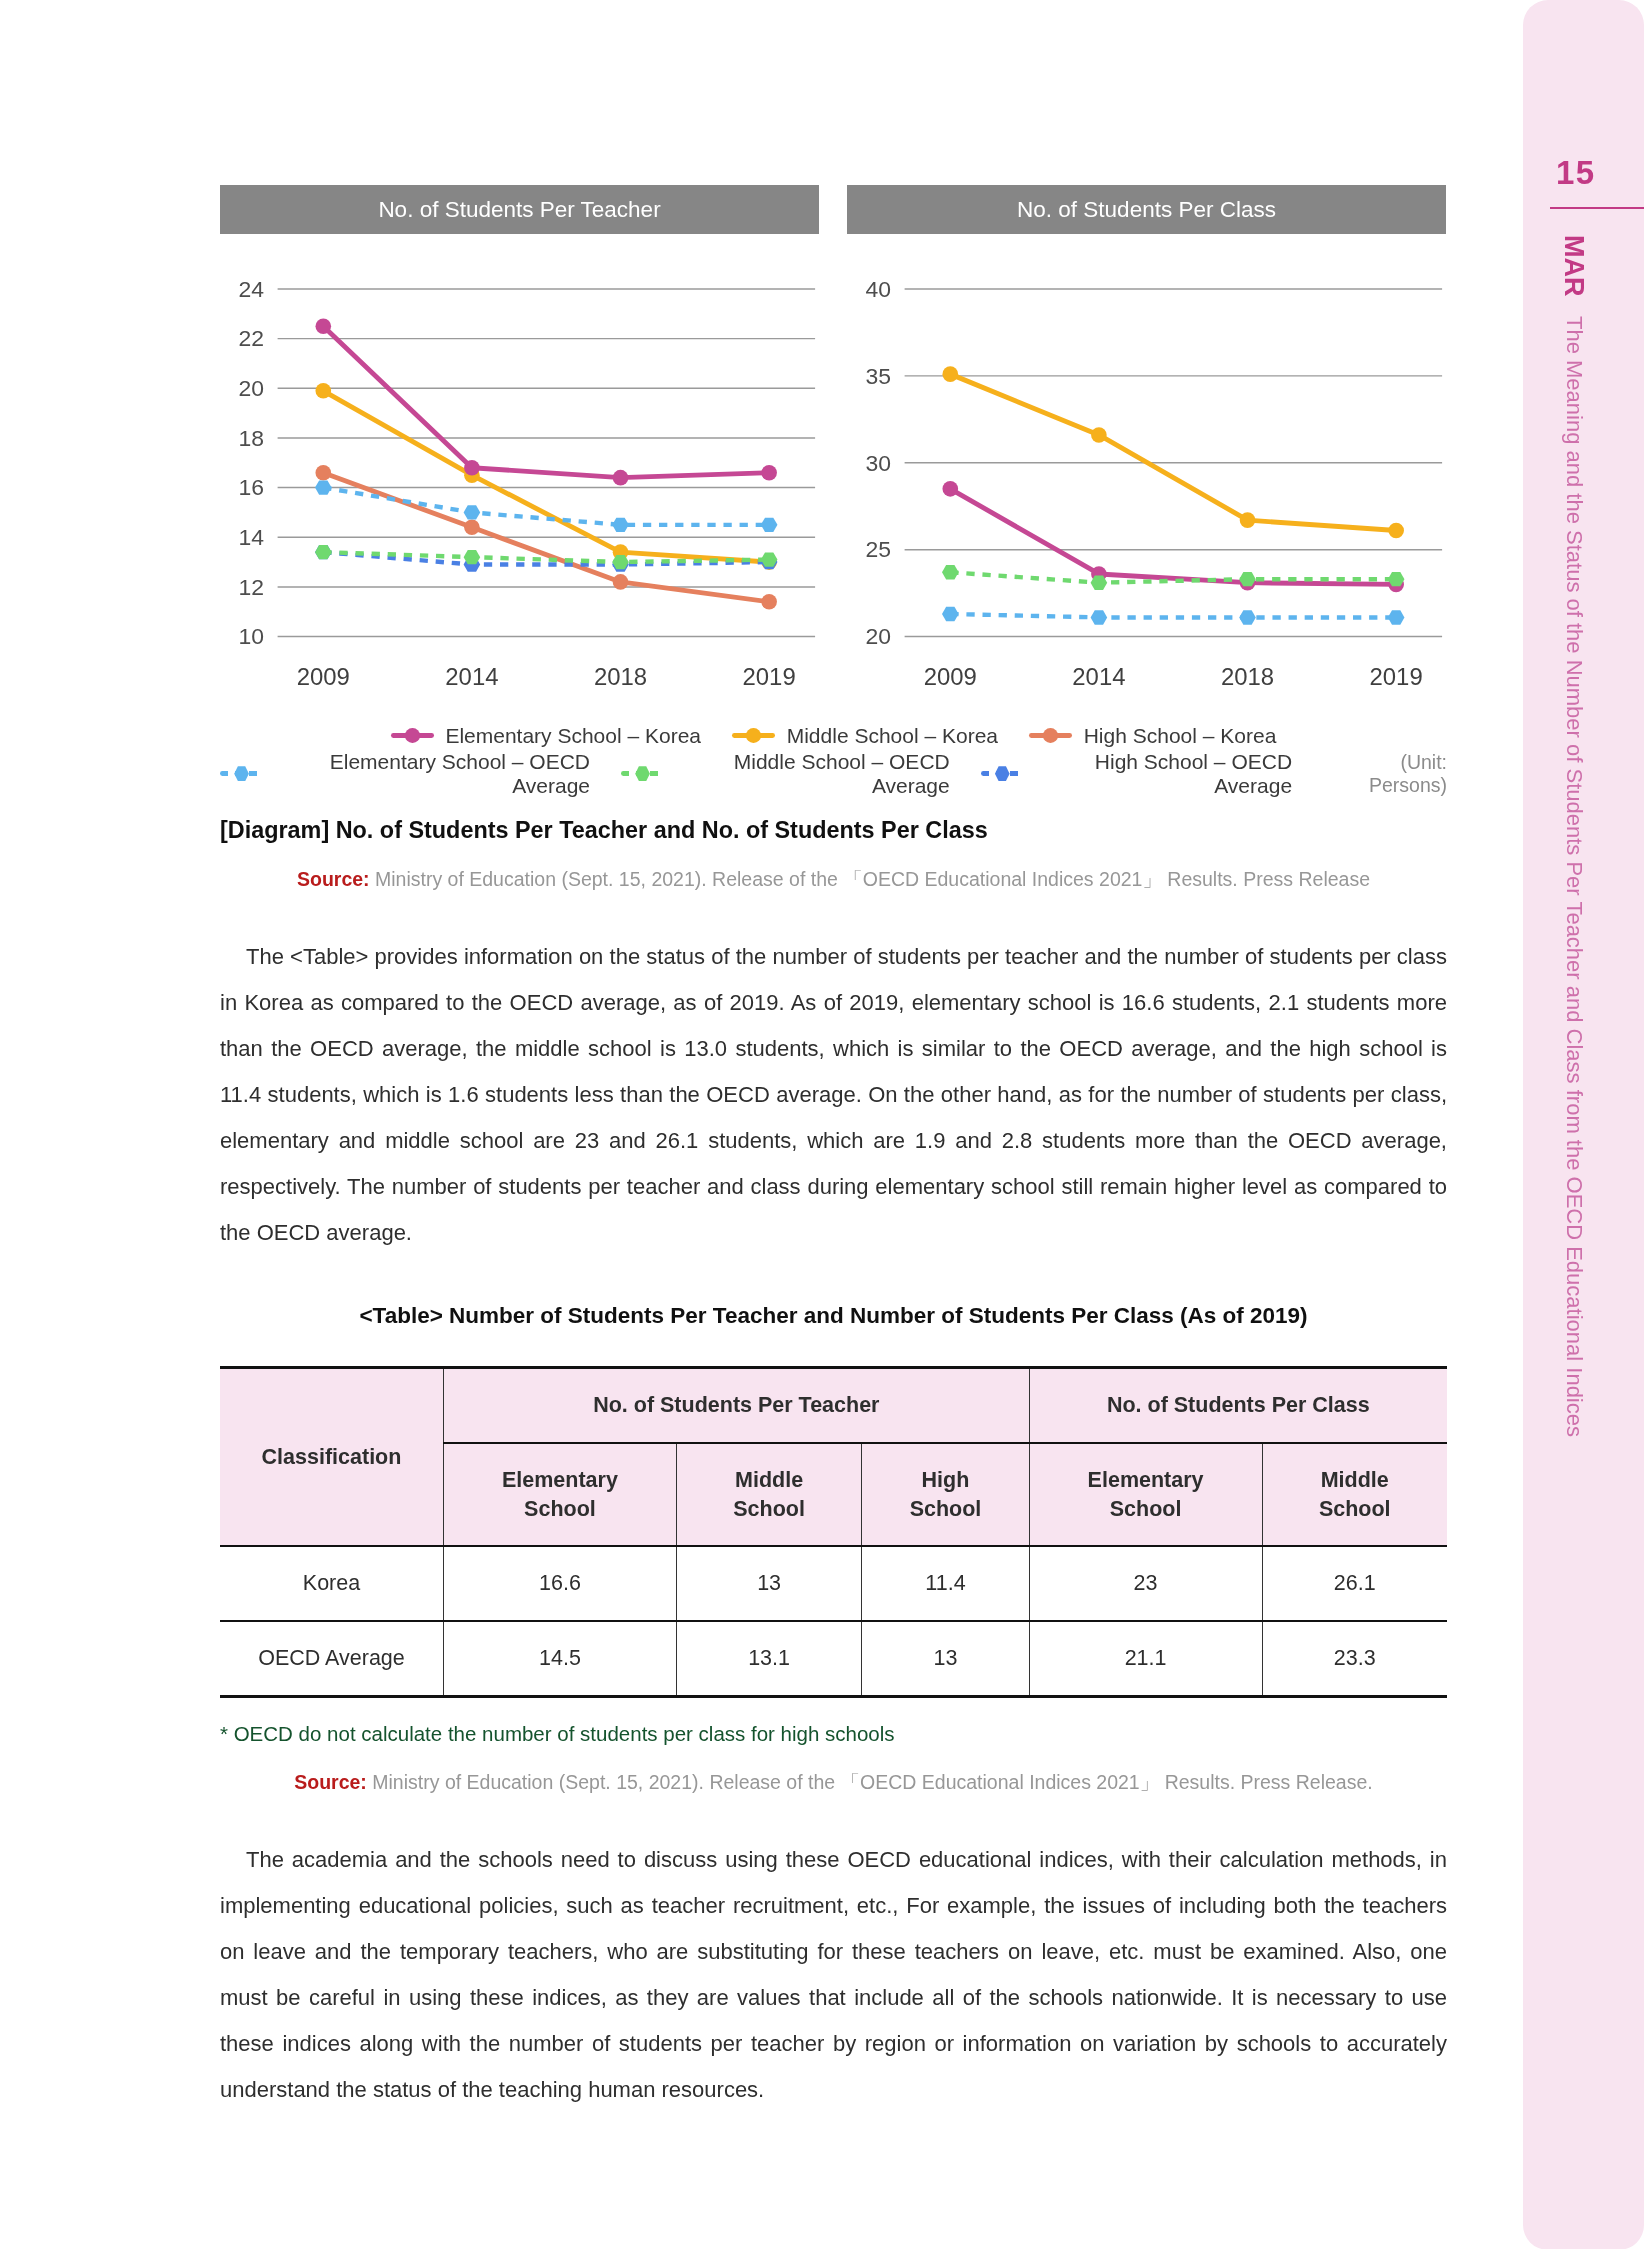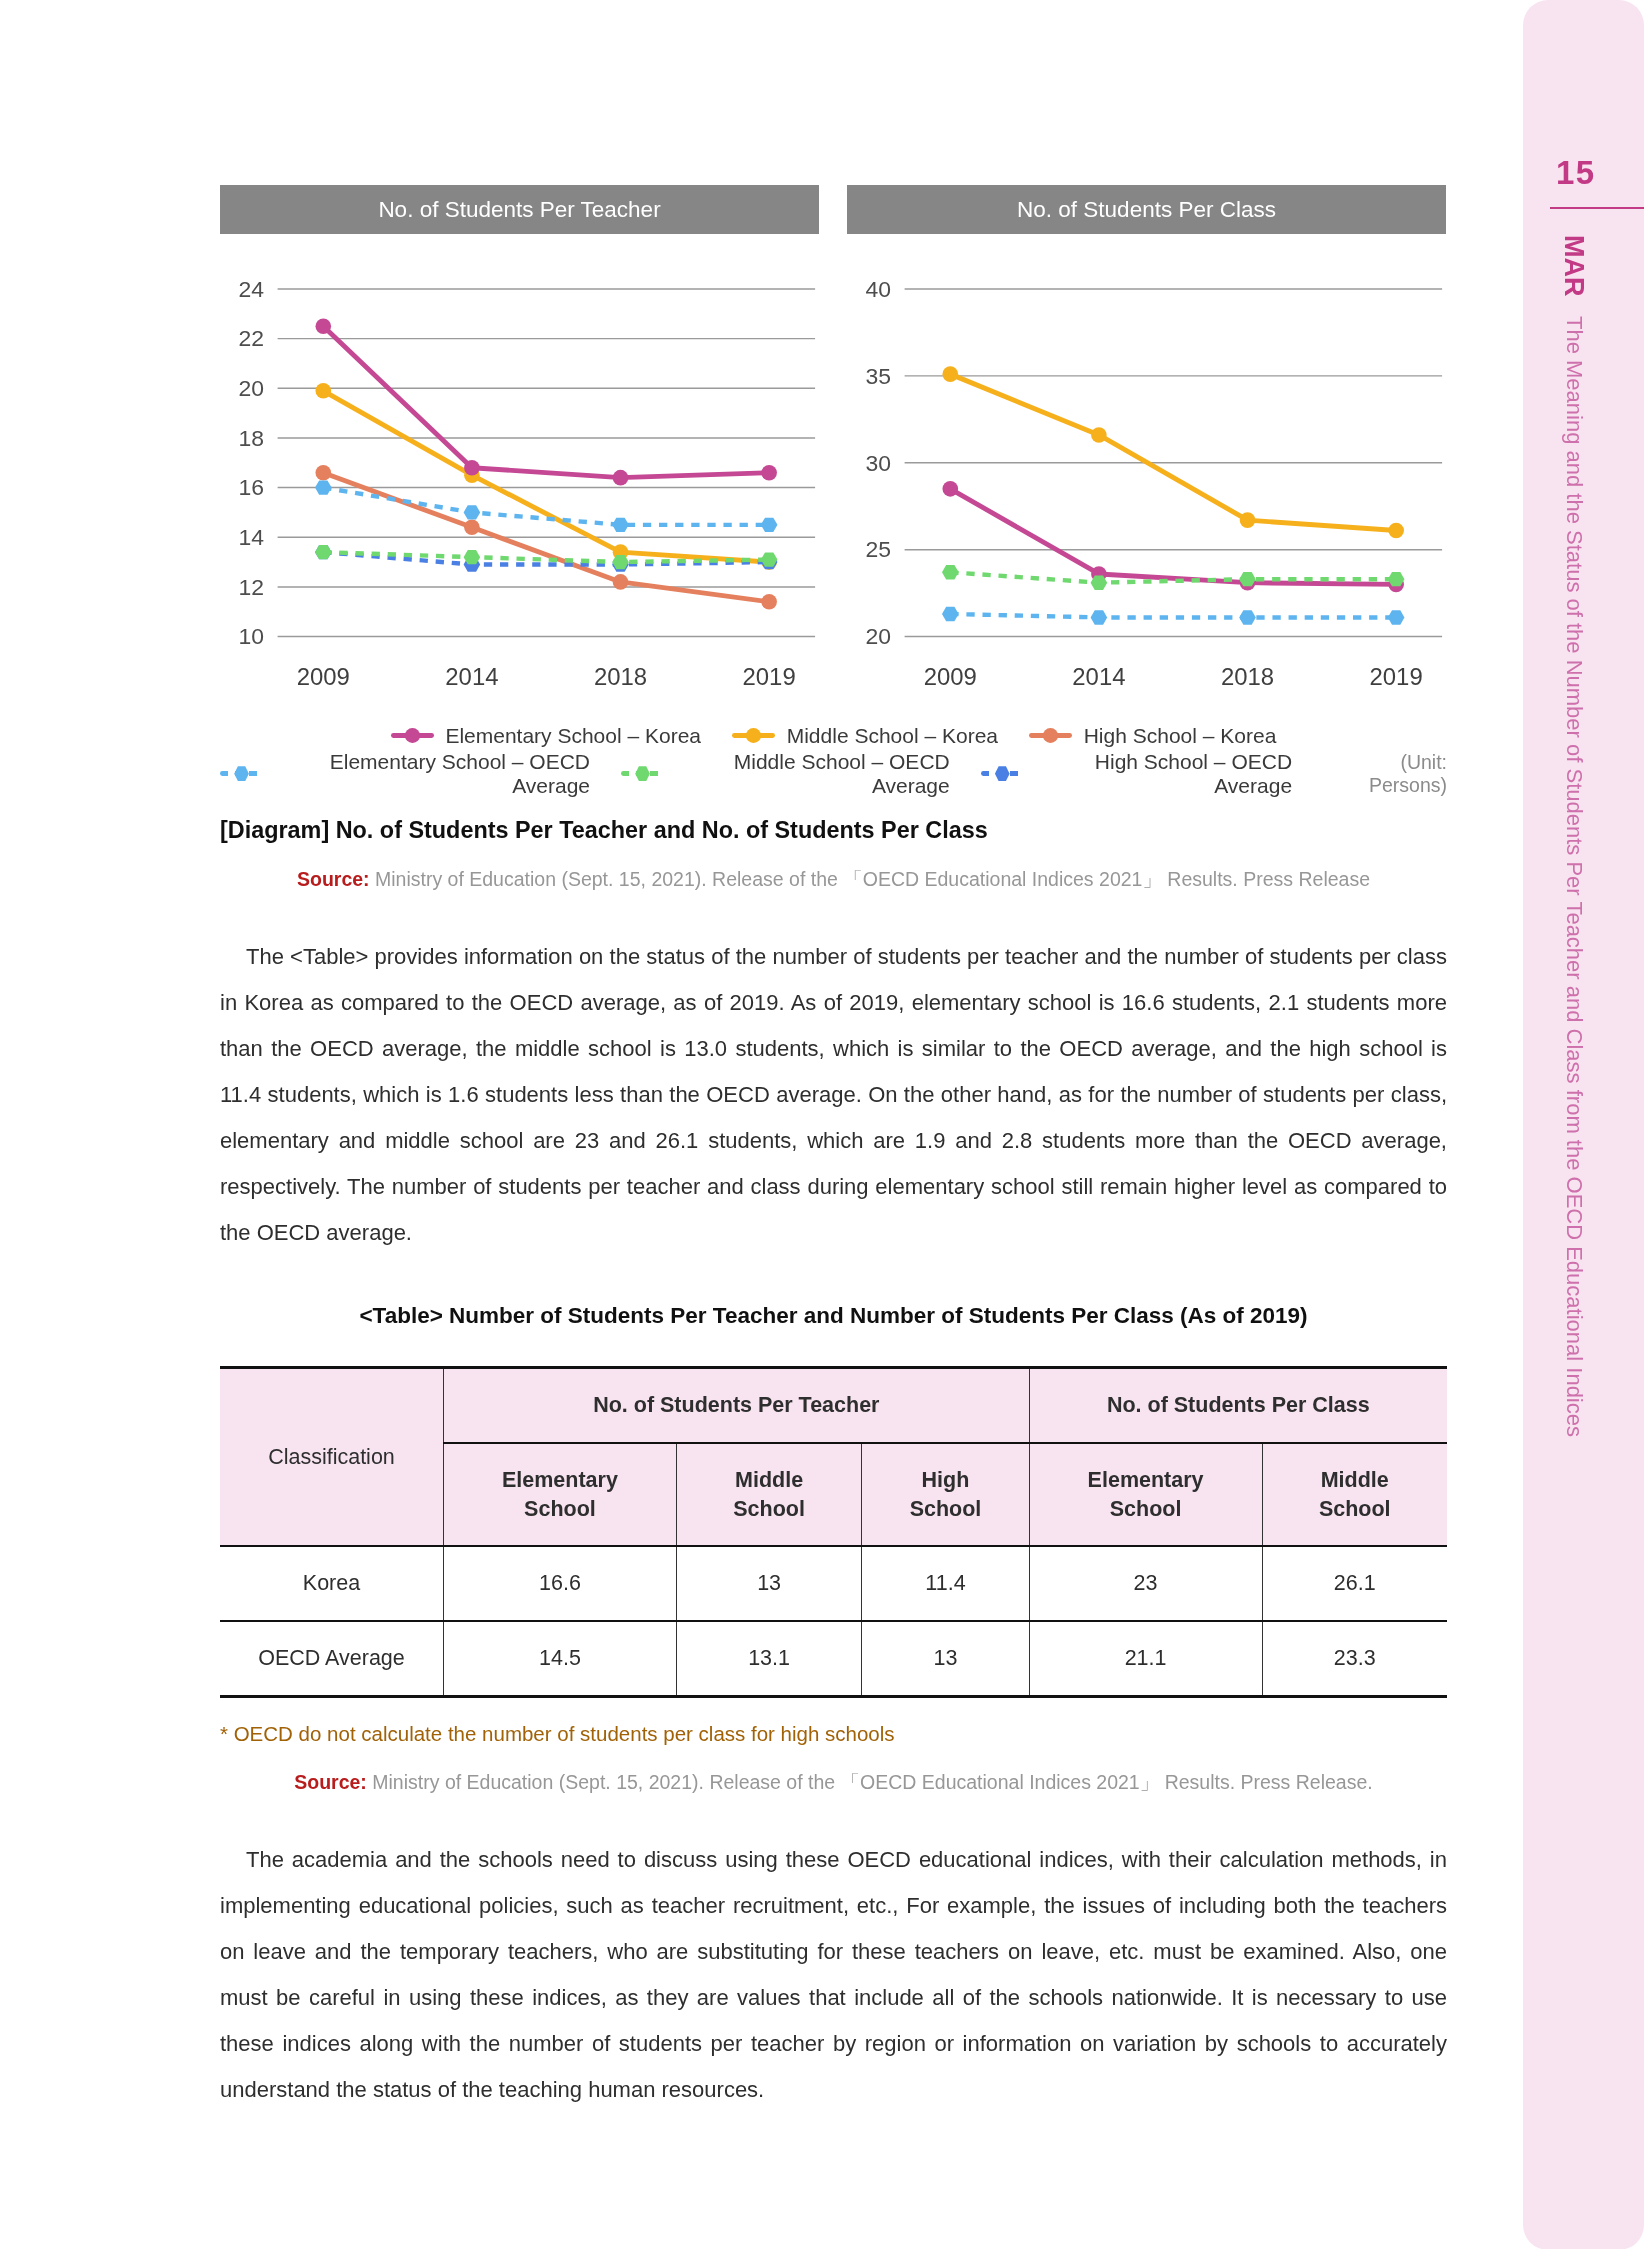--- a/index.html
+++ b/index.html
@@ -34,28 +34,28 @@
   .diagram-caption{margin-top:28px;font-size:23.4px;font-weight:bold;color:#101010;}
   .source-line{margin-top:22.5px;text-align:center;font-size:19.5px;color:#979797;}
   .source-label{color:#b91c1c;font-weight:bold;}
   .body-par{margin:41px 0 0 0;font-size:22px;line-height:46px;text-align:justify;text-indent:26px;color:#2e2e2e;}
   .table-caption{margin-top:47px;text-align:center;font-size:22.5px;font-weight:bold;color:#101010;}
   
   table.data{margin-top:37px;width:100%;border-collapse:collapse;
     border-top:3.4px solid #111;border-bottom:3.4px solid #111;font-size:21.5px;}
   table.data th,table.data td{text-align:center;vertical-align:middle;}
   thead th{background:#f8e4f0;}
-  .th-class{width:221px;font-weight:normal;border-right:1px solid #333;border-bottom:2.9px solid #111;}
+  .th-class{width:221px;font-weight:bold;border-right:1px solid #333;border-bottom:2.9px solid #111;}
   .th-group{height:71px;font-weight:bold;border-bottom:2px solid #111;}
   .th-group.second{border-left:1px solid #333;}
   .th-sub{height:101px;font-weight:bold;border-left:1px solid #333;border-bottom:2.9px solid #111;padding:0 23.4px;line-height:1.35;}
   tbody td{height:71px;border-left:1px solid #333;font-weight:normal;}
   tbody td:first-child{border-left:none;}
   tbody tr + tr td{border-top:2px solid #111;}
-  .footnote{margin-top:24.4px;font-size:20.5px;color:#a16207;}
+  .footnote{margin-top:24.4px;font-size:20.5px;color:#14532d;}
 </style>
 </head>
 <body>
 
 <div class="content">
 
   <div class="charts-row">
     <div class="chart-block">
       <div class="chart-header">No. of Students Per Teacher</div>
       <svg class="chart" id="chart-0" viewBox="0 0 1227 980">

